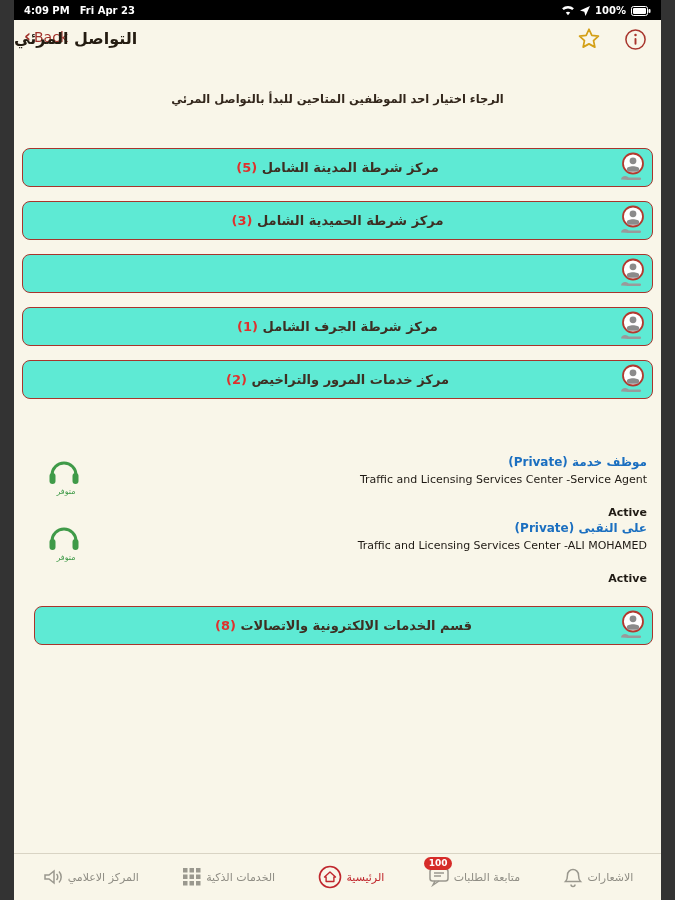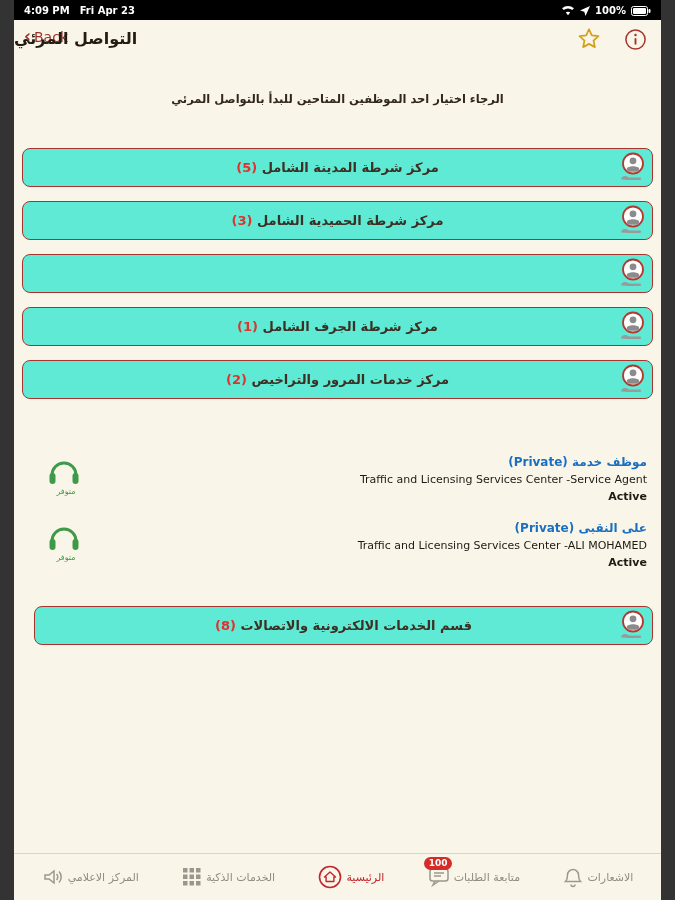--- a/index.html
+++ b/index.html
@@ -41,21 +41,21 @@
   }
   .row-label{font-size:13px;font-weight:bold;color:#3d2f23;}
   .row-label .count{color:#df312d;}
   .row .agent-icon{position:absolute;right:5px;top:3px;}
   .single-row{position:absolute;left:20px;right:8px;height:37px;}
   
   .agent-block{position:absolute;left:8px;right:8px;height:62px;cursor:pointer;}
   .agent-text{position:absolute;right:6px;top:6px;text-align:right;}
   .agent-name{font-size:12px;font-weight:bold;color:#1b6fc0;direction:rtl;}
   .agent-org{font-size:11px;font-weight:normal;color:#1f1a14;margin-top:4px;}
-  .agent-status{font-size:11px;font-weight:bold;color:#1f1a14;margin-top:4px;}
+  .agent-status{font-size:11px;font-weight:bold;color:#1f1a14;margin-top:20px;}
   .agent-avail{position:absolute;left:22px;top:8px;width:44px;text-align:center;}
   .agent-avail .avail-label{display:block;font-size:8px;color:#3f9a48;margin-top:-2px;direction:rtl;}
   
   .tabbar{
     position:absolute;left:0;right:0;bottom:0;height:46px;background:#f9f6e9;
     border-top:1px solid #d9d4c4;display:flex;align-items:center;justify-content:space-around;
     padding:0 6px;
   }
   .tab{position:relative;display:flex;align-items:center;gap:4px;cursor:pointer;}
   .tab-label{font-size:11px;color:#8f8d84;direction:rtl;}

